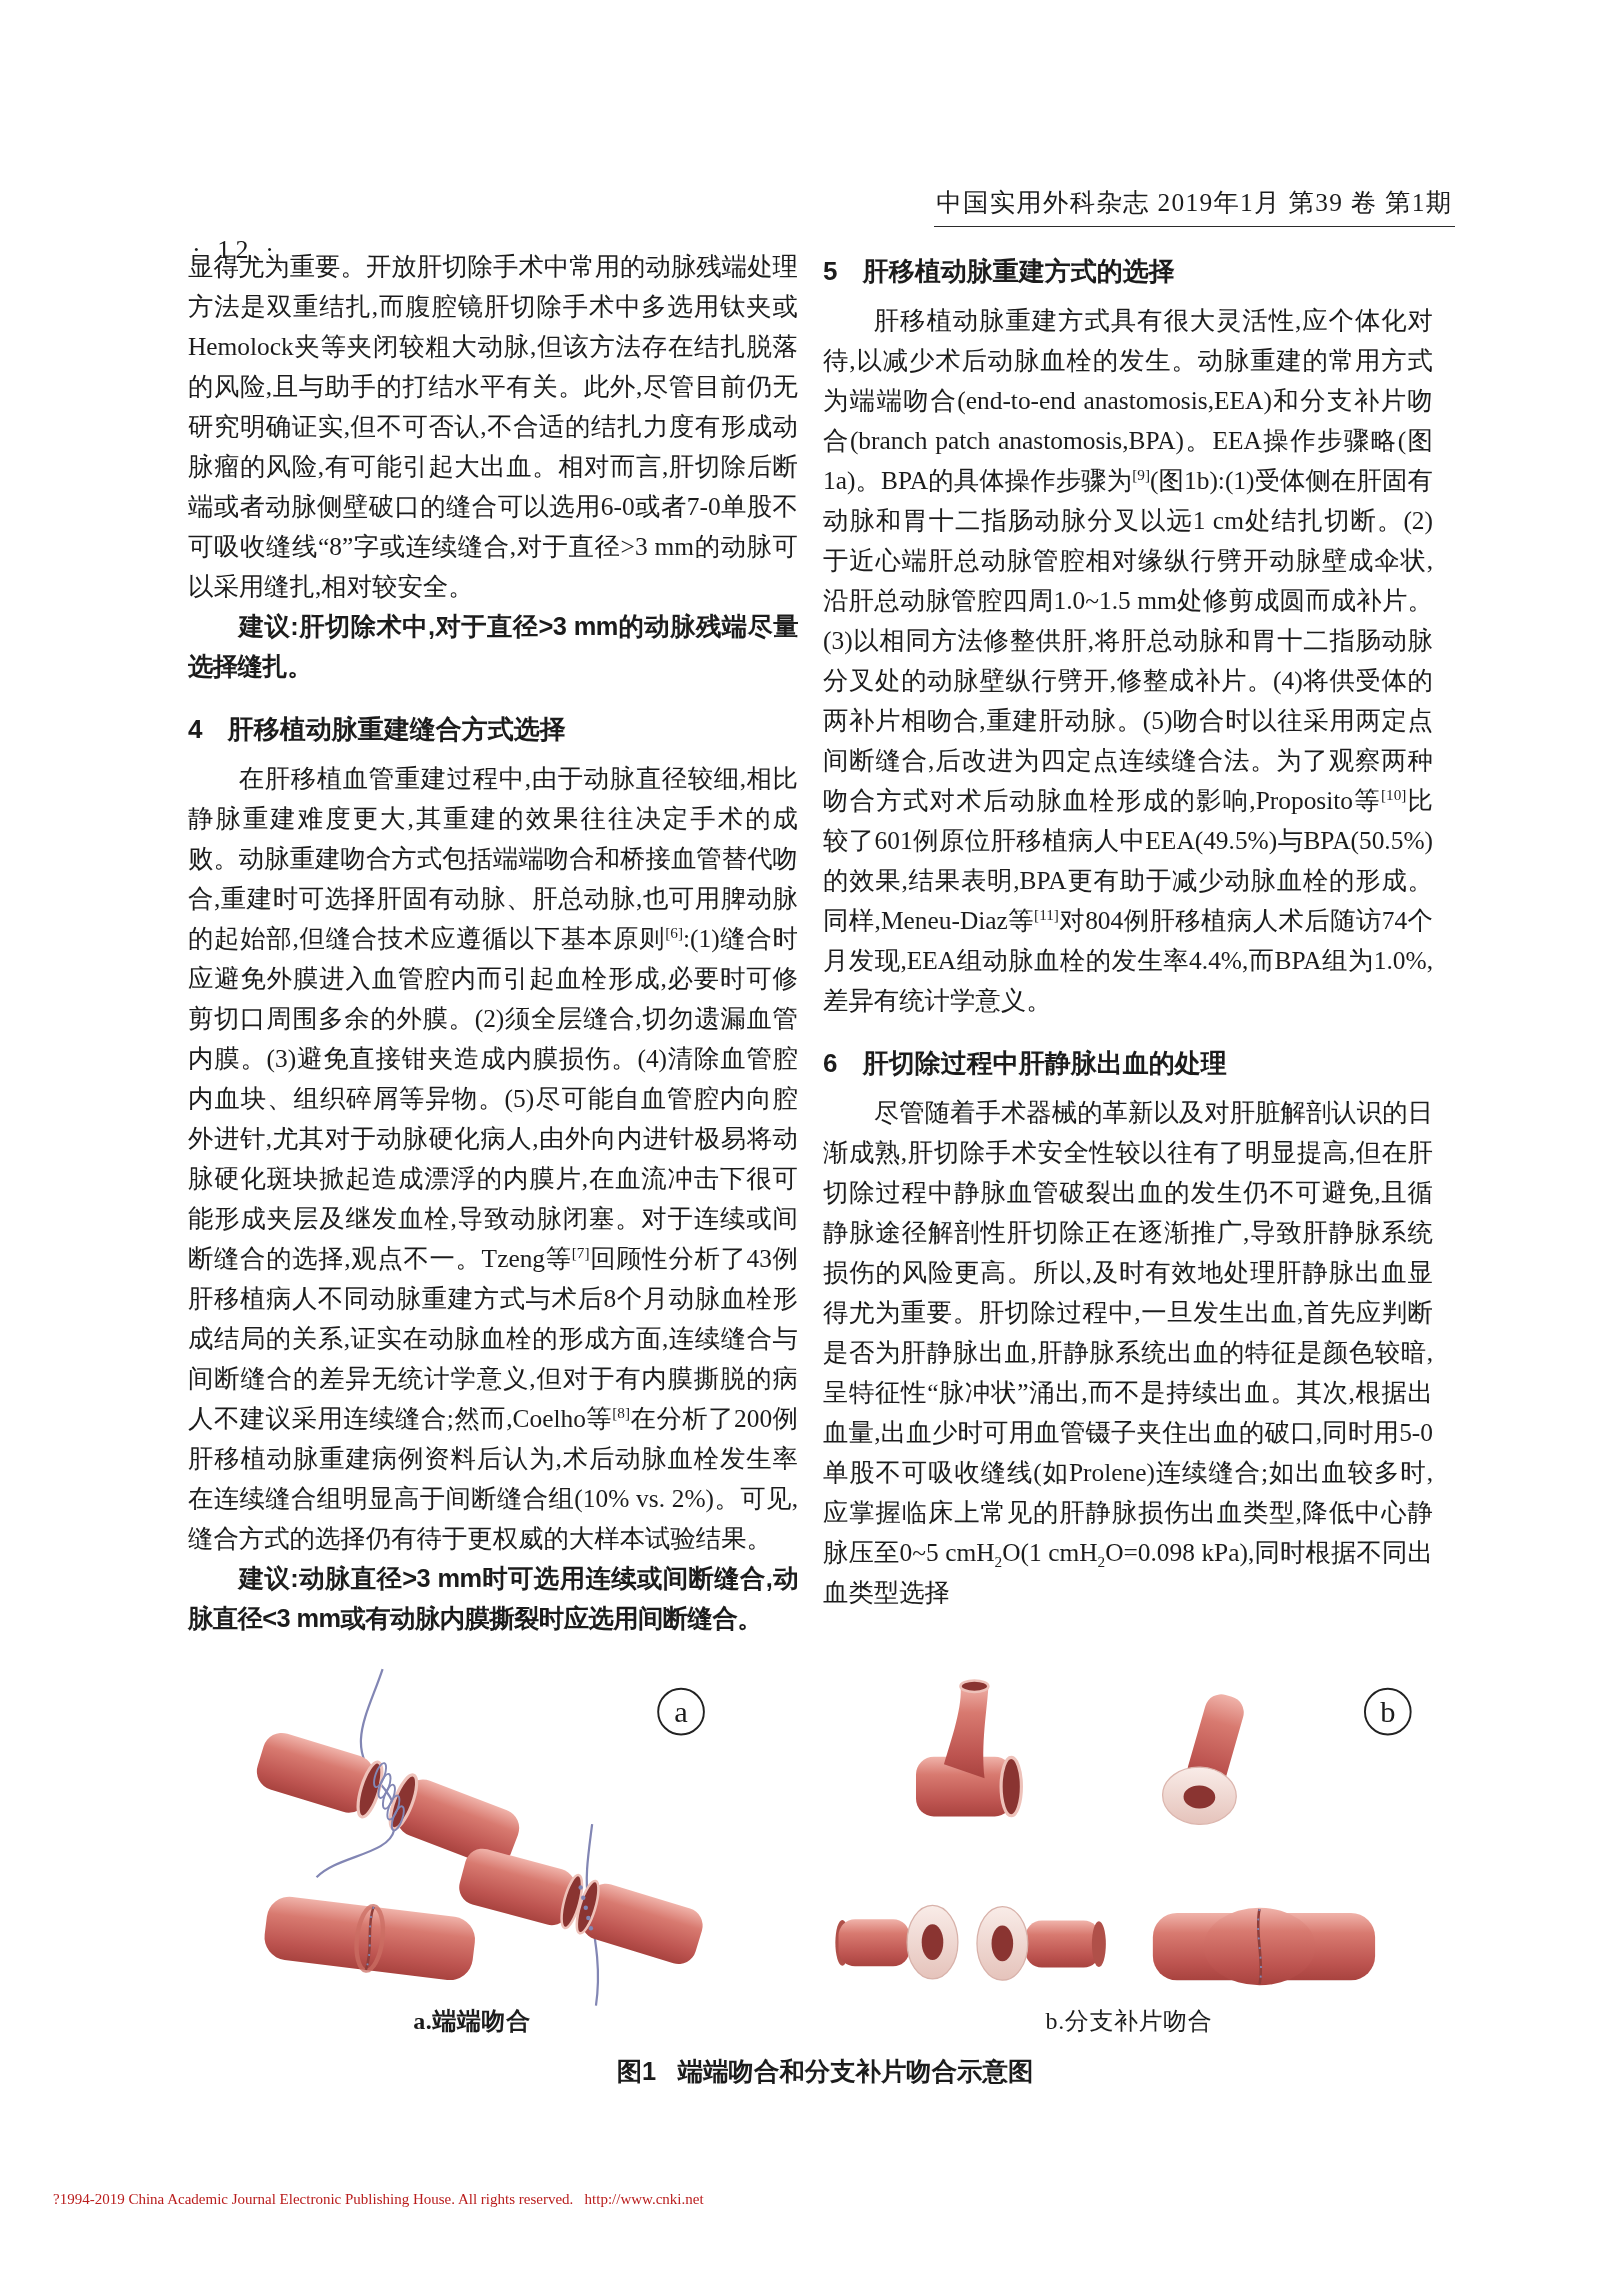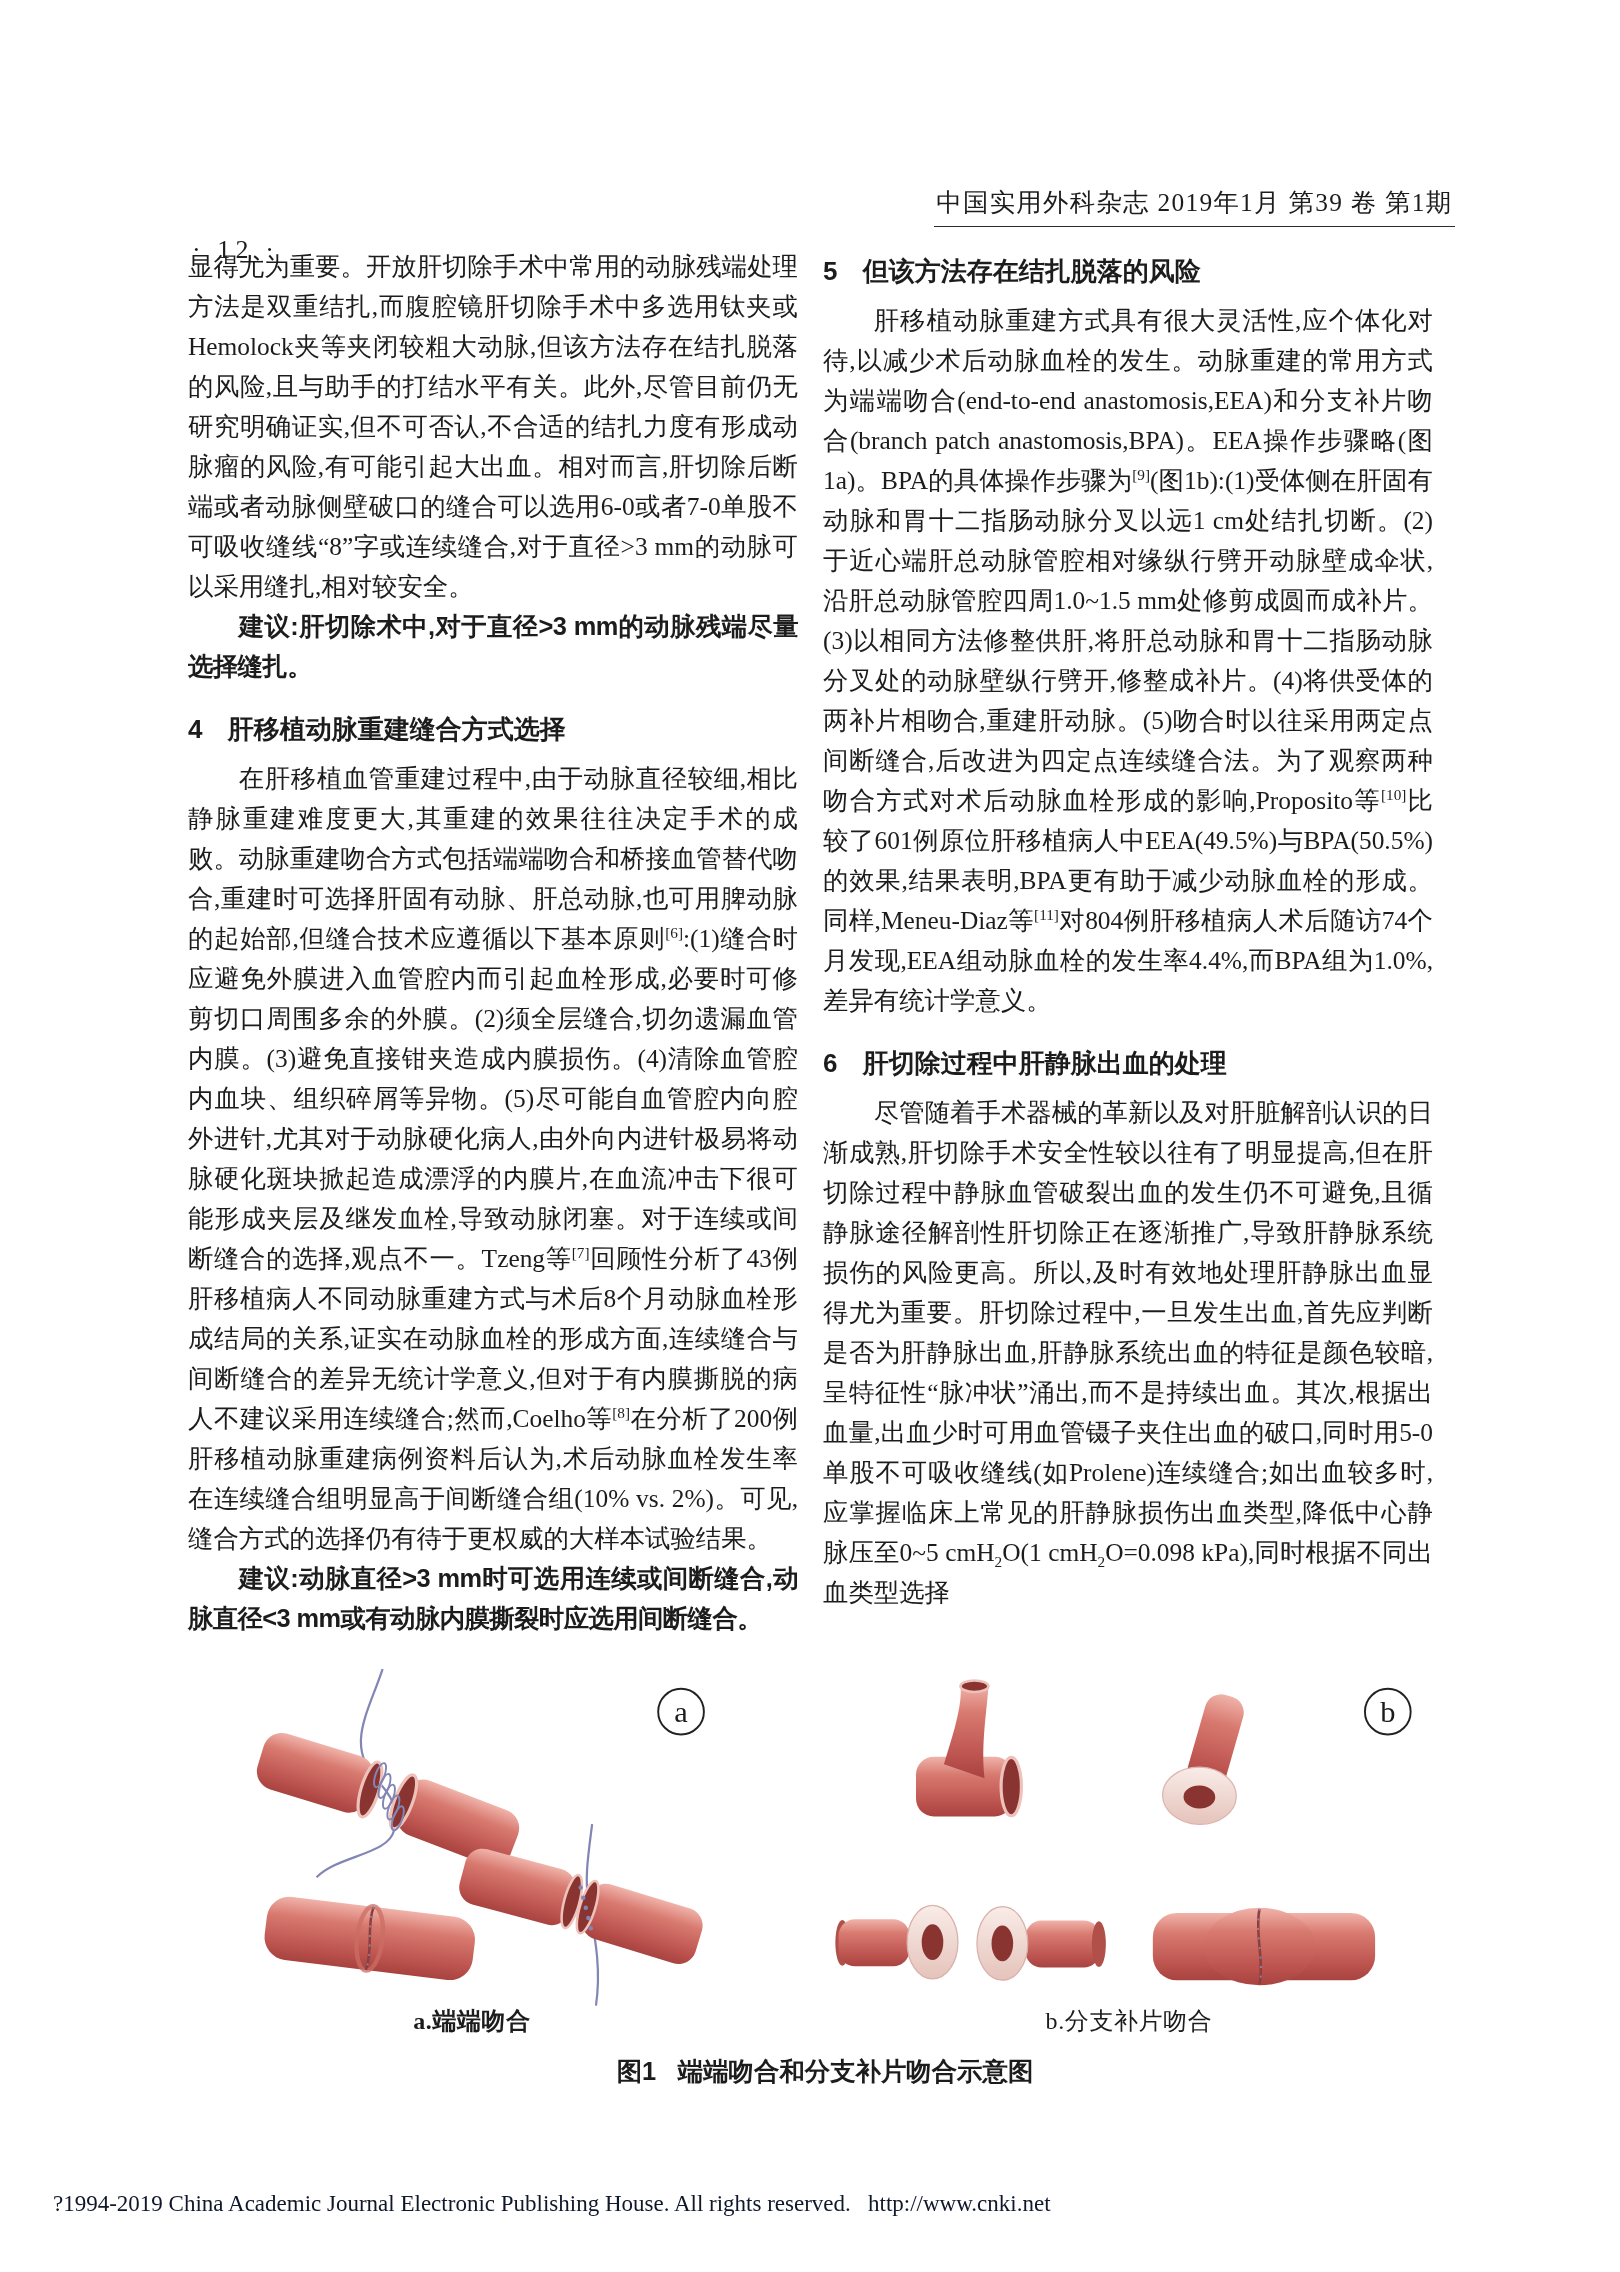--- a/index.html
+++ b/index.html
@@ -61,42 +61,42 @@
   .figure-caption{
     position:absolute;left:0;top:2055px;width:1620px;
     text-align:center;
     font-family:"Liberation Sans","DejaVu Sans",sans-serif;
     font-weight:bold;font-size:25.4px;padding-left:15px;
   }
   .fig-label{margin-right:21.6px;}
   
   .page-footer{
     position:absolute;left:53px;top:2191px;
-    font-size:23px;color:#0f172a;
+    font-size:15px;color:#b91c1c;
     white-space:pre;letter-spacing:0px;
   }
 </style>
 </head>
 <body>
 
 <div class="page">
 
   <div class="page-number">· 12 ·</div>
   <div class="journal-header">中国实用外科杂志 2019年1月 第39 卷 第1期</div>
 
   <div class="col col-left">
     <p class="body-para no-indent">显得尤为重要。开放肝切除手术中常用的动脉残端处理方法是双重结扎,而腹腔镜肝切除手术中多选用钛夹或Hemolock夹等夹闭较粗大动脉,但该方法存在结扎脱落的风险,且与助手的打结水平有关。此外,尽管目前仍无研究明确证实,但不可否认,不合适的结扎力度有形成动脉瘤的风险,有可能引起大出血。相对而言,肝切除后断端或者动脉侧壁破口的缝合可以选用6-0或者7-0单股不可吸收缝线“8”字或连续缝合,对于直径&gt;3 mm的动脉可以采用缝扎,相对较安全。</p>
     <p class="recommendation">建议:肝切除术中,对于直径&gt;3 mm的动脉残端尽量选择缝扎。</p>
     <h2 class="heading"><span class="h-num">4</span><span class="h-title">肝移植动脉重建缝合方式选择</span></h2>
     <p class="body-para">在肝移植血管重建过程中,由于动脉直径较细,相比静脉重建难度更大,其重建的效果往往决定手术的成败。动脉重建吻合方式包括端端吻合和桥接血管替代吻合,重建时可选择肝固有动脉、肝总动脉,也可用脾动脉的起始部,但缝合技术应遵循以下基本原则<sup>[6]</sup>:(1)缝合时应避免外膜进入血管腔内而引起血栓形成,必要时可修剪切口周围多余的外膜。(2)须全层缝合,切勿遗漏血管内膜。(3)避免直接钳夹造成内膜损伤。(4)清除血管腔内血块、组织碎屑等异物。(5)尽可能自血管腔内向腔外进针,尤其对于动脉硬化病人,由外向内进针极易将动脉硬化斑块掀起造成漂浮的内膜片,在血流冲击下很可能形成夹层及继发血栓,导致动脉闭塞。对于连续或间断缝合的选择,观点不一。Tzeng等<sup>[7]</sup>回顾性分析了43例肝移植病人不同动脉重建方式与术后8个月动脉血栓形成结局的关系,证实在动脉血栓的形成方面,连续缝合与间断缝合的差异无统计学意义,但对于有内膜撕脱的病人不建议采用连续缝合;然而,Coelho等<sup>[8]</sup>在分析了200例肝移植动脉重建病例资料后认为,术后动脉血栓发生率在连续缝合组明显高于间断缝合组(10% vs. 2%)。可见,缝合方式的选择仍有待于更权威的大样本试验结果。</p>
     <p class="recommendation">建议:动脉直径&gt;3 mm时可选用连续或间断缝合,动脉直径&lt;3 mm或有动脉内膜撕裂时应选用间断缝合。</p>
   </div>
 
   <div class="col col-right">
-    <h2 class="heading first"><span class="h-num">5</span><span class="h-title">但该方法存在结扎脱落的风险</span></h2>
+    <h2 class="heading first"><span class="h-num">5</span><span class="h-title">肝移植动脉重建方式的选择</span></h2>
     <p class="body-para">肝移植动脉重建方式具有很大灵活性,应个体化对待,以减少术后动脉血栓的发生。动脉重建的常用方式为端端吻合(end-to-end anastomosis,EEA)和分支补片吻合(branch patch anastomosis,BPA)。EEA操作步骤略(图1a)。BPA的具体操作步骤为<sup>[9]</sup>(图1b):(1)受体侧在肝固有动脉和胃十二指肠动脉分叉以远1 cm处结扎切断。(2)于近心端肝总动脉管腔相对缘纵行劈开动脉壁成伞状,沿肝总动脉管腔四周1.0~1.5 mm处修剪成圆而成补片。(3)以相同方法修整供肝,将肝总动脉和胃十二指肠动脉分叉处的动脉壁纵行劈开,修整成补片。(4)将供受体的两补片相吻合,重建肝动脉。(5)吻合时以往采用两定点间断缝合,后改进为四定点连续缝合法。为了观察两种吻合方式对术后动脉血栓形成的影响,Proposito等<sup>[10]</sup>比较了601例原位肝移植病人中EEA(49.5%)与BPA(50.5%)的效果,结果表明,BPA更有助于减少动脉血栓的形成。同样,Meneu-Diaz等<sup>[11]</sup>对804例肝移植病人术后随访74个月发现,EEA组动脉血栓的发生率4.4%,而BPA组为1.0%,差异有统计学意义。</p>
     <h2 class="heading"><span class="h-num">6</span><span class="h-title">肝切除过程中肝静脉出血的处理</span></h2>
     <p class="body-para">尽管随着手术器械的革新以及对肝脏解剖认识的日渐成熟,肝切除手术安全性较以往有了明显提高,但在肝切除过程中静脉血管破裂出血的发生仍不可避免,且循静脉途径解剖性肝切除正在逐渐推广,导致肝静脉系统损伤的风险更高。所以,及时有效地处理肝静脉出血显得尤为重要。肝切除过程中,一旦发生出血,首先应判断是否为肝静脉出血,肝静脉系统出血的特征是颜色较暗,呈特征性“脉冲状”涌出,而不是持续出血。其次,根据出血量,出血少时可用血管镊子夹住出血的破口,同时用5-0单股不可吸收缝线(如Prolene)连续缝合;如出血较多时,应掌握临床上常见的肝静脉损伤出血类型,降低中心静脉压至0~5 cmH<sub>2</sub>O(1 cmH<sub>2</sub>O=0.098 kPa),同时根据不同出血类型选择</p>
   </div>
 
   <svg class="figure-svg" width="1302" height="381" viewBox="0 0 2050 600">
     <defs>
       <linearGradient id="gv" x1="0" y1="0" x2="0" y2="1">
         <stop offset="0" stop-color="#f0b3aa"></stop>
         <stop offset="0.3" stop-color="#d87a70"></stop>

